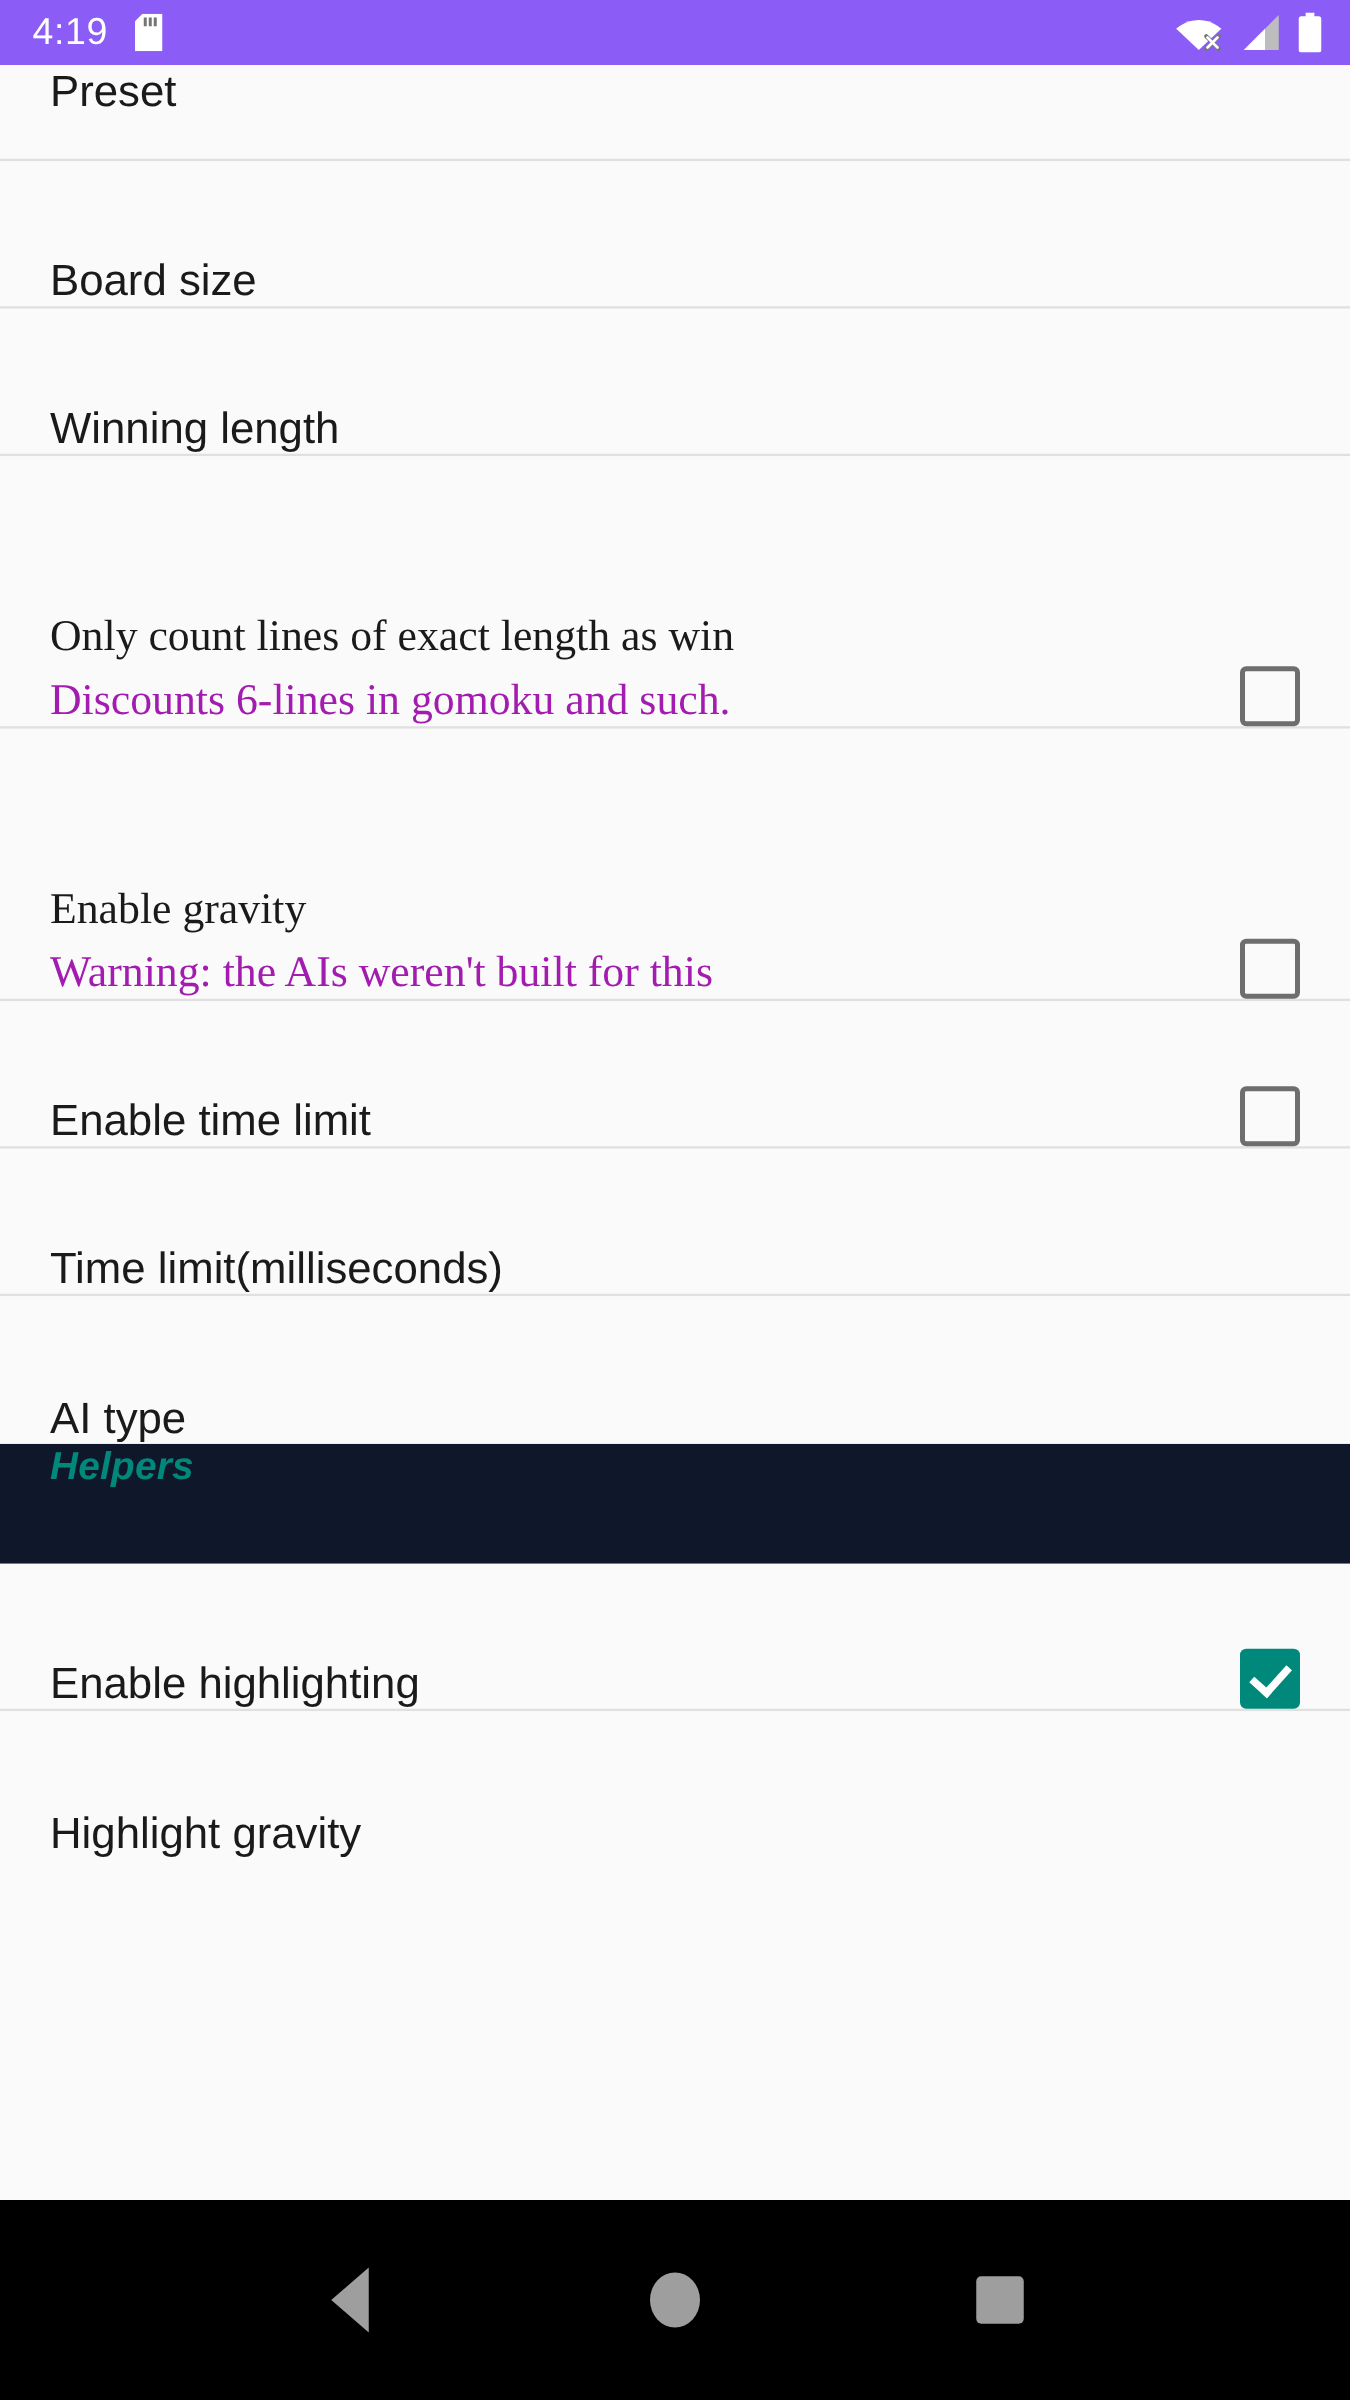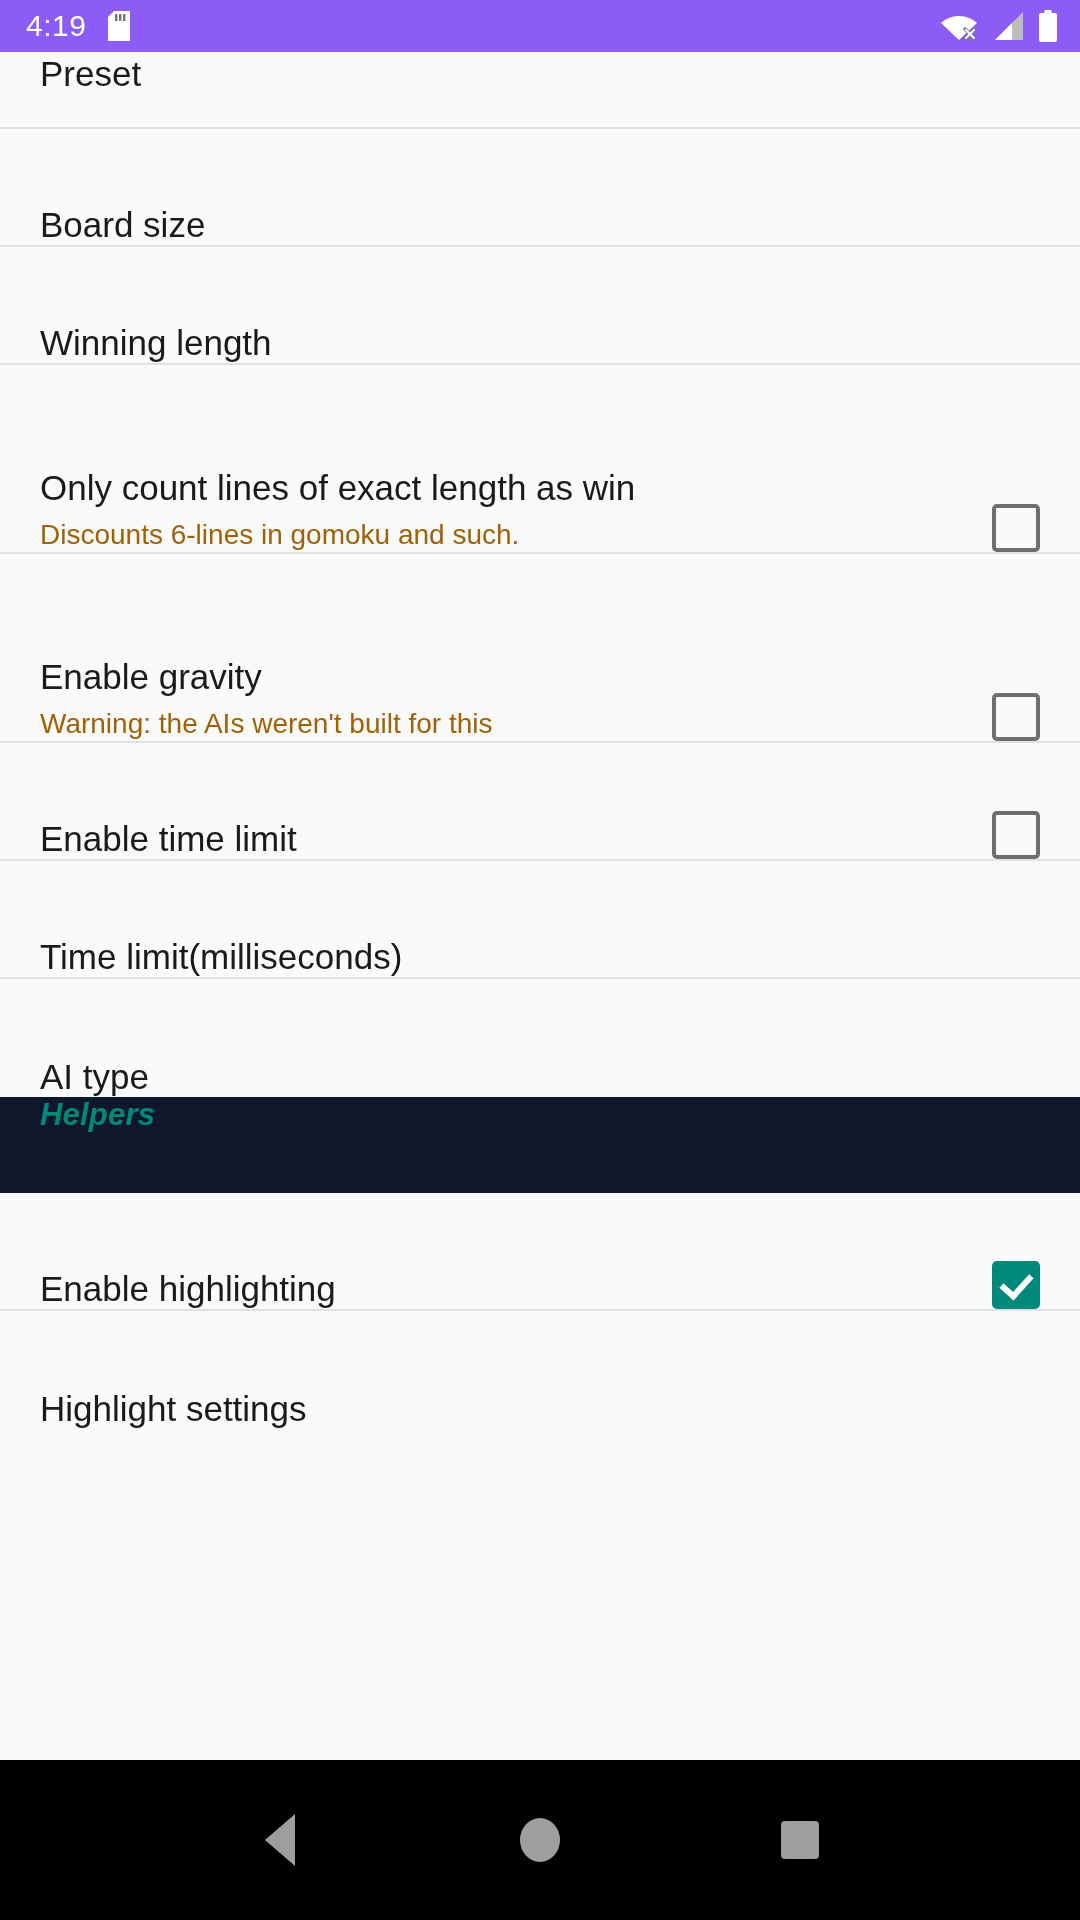--- a/index.html
+++ b/index.html
@@ -41,28 +41,28 @@
   }
   .row:last-child{ border-bottom:none; }
   .row-text{ flex:1; min-width:0; }
   .row-title{
     font-size:35px;
     color:#1a1a1a;
     line-height:1.15;
     white-space:nowrap;
   }
   .row-sub{
-    font-size:28px;
-    color:#a16207;
+    font-size:35px;
+    color:#a21caf;
     line-height:1.2;
     margin-top:10px;
     white-space:nowrap;
   }
   .row-h1{ height:118px; }          
-  .row-h2{ height:189px; }          
+  .row-h2{ height:218px;font-family:Liberation Serif, serif; }          
   .row-clip{ height:77px; align-items:flex-start; padding-top:2px; } 
 
   
   .section-head{
     height:96px;
     display:flex;
     align-items:flex-start;
     padding:0 40px 12px 40px;
     background:#0f172a;
     font-style:italic;
@@ -235,21 +235,21 @@
 
   <div class="row row-h1">
     <div class="row-text">
       <div class="row-title">Enable highlighting</div>
     </div>
     <div class="checkbox on"></div>
   </div>
 
   <div class="row row-h1" style="border-bottom:none;">
     <div class="row-text">
-      <div class="row-title">Highlight settings</div>
+      <div class="row-title">Highlight gravity</div>
     </div>
   </div>
 
 </div>
 
 <div class="nav-bar">
   <div class="nav-btn">
     <span class="nav-back"></span>
   </div>
   <div class="nav-btn">

